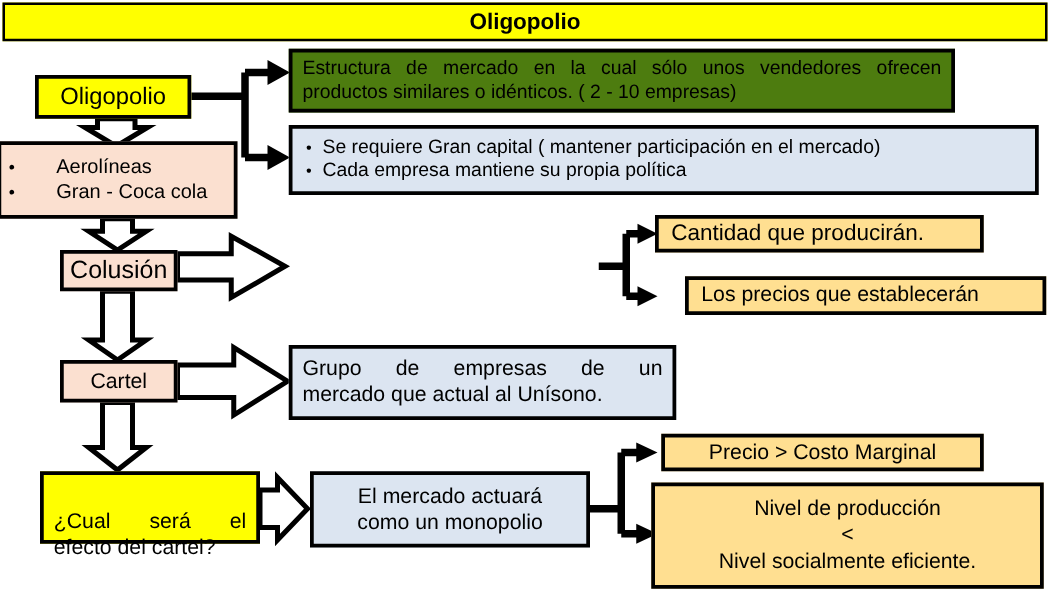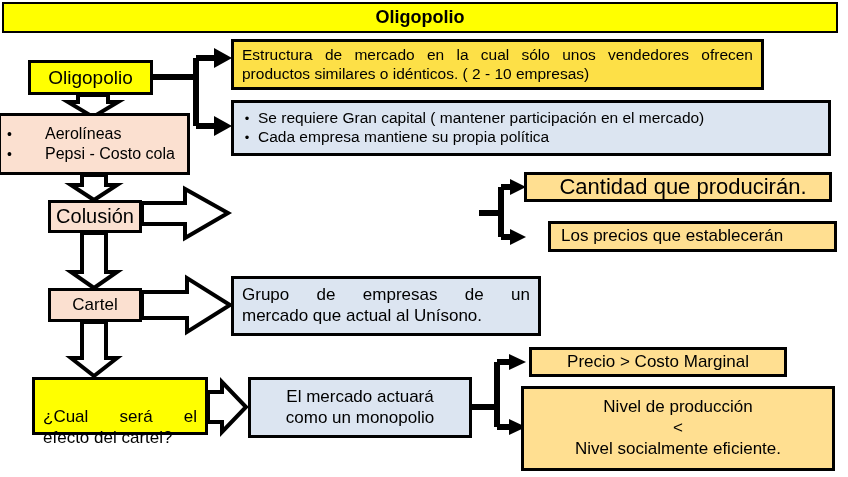--- a/index.html
+++ b/index.html
@@ -23,21 +23,21 @@
     flex-direction: column;
     justify-content: center;
     color: #000000;
     line-height: 1.22;
   }
   .box .ln { display: block; }
 
   
   .fill-yellow { background: #ffff00; }
   .fill-peach  { background: #fbe0d0; }
-  .fill-cream  { background: #fde047; }
+  .fill-cream  { background: #4d7c0f; }
   .fill-blue   { background: #dce5f1; }
   .fill-gold   { background: #ffdf91; }
 
   
   #title-bar {
     left: 2px; top: 2px; width: 836px; height: 31px;
     border-width: 2px;
     align-items: center;
     font-weight: bold;
     font-size: 18px;
@@ -101,22 +101,22 @@
     padding: 2px 8px; font-size: 17px;
   }
   #box-grupo .just { text-align: justify; text-align-last: justify; }
 
   #box-mercado {
     left: 248px; top: 377px; width: 224px; height: 61px;
     text-align: center; font-size: 17px;
   }
 
   #box-cantidad {
-    left: 524px; top: 172px; width: 308px; height: 30px;
-    padding-left: 10px; font-size: 22px; align-items: center;
+    left: 524px; top: 172px; width: 263px; height: 30px;
+    padding-left: 10px; font-size: 18px;
   }
   #box-precios {
     left: 524px; top: 221px; width: 289px; height: 31px;
     padding-left: 10px; font-size: 17px; margin-left: 24px;
   }
   #box-precio-cm {
     left: 529px; top: 347px; width: 258px; height: 30px;
     text-align: center; font-size: 17px;
   }
   #box-nivel {
@@ -189,21 +189,21 @@
     <span class="ln">Oligopolio</span>
   </div>
 
   <div class="box fill-peach" id="box-ejemplos">
     <div class="bullet-row">
       <span class="bullet-dot">•</span>
       <span class="bullet-txt">Aerolíneas</span>
     </div>
     <div class="bullet-row">
       <span class="bullet-dot">•</span>
-      <span class="bullet-txt">Pepsi - Costo cola</span>
+      <span class="bullet-txt">Gran - Coca cola</span>
     </div>
   </div>
 
   <div class="box fill-peach" id="box-colusion">
     <span class="ln">Colusión</span>
   </div>
 
   <div class="box fill-peach" id="box-cartel">
     <span class="ln">Cartel</span>
   </div>

